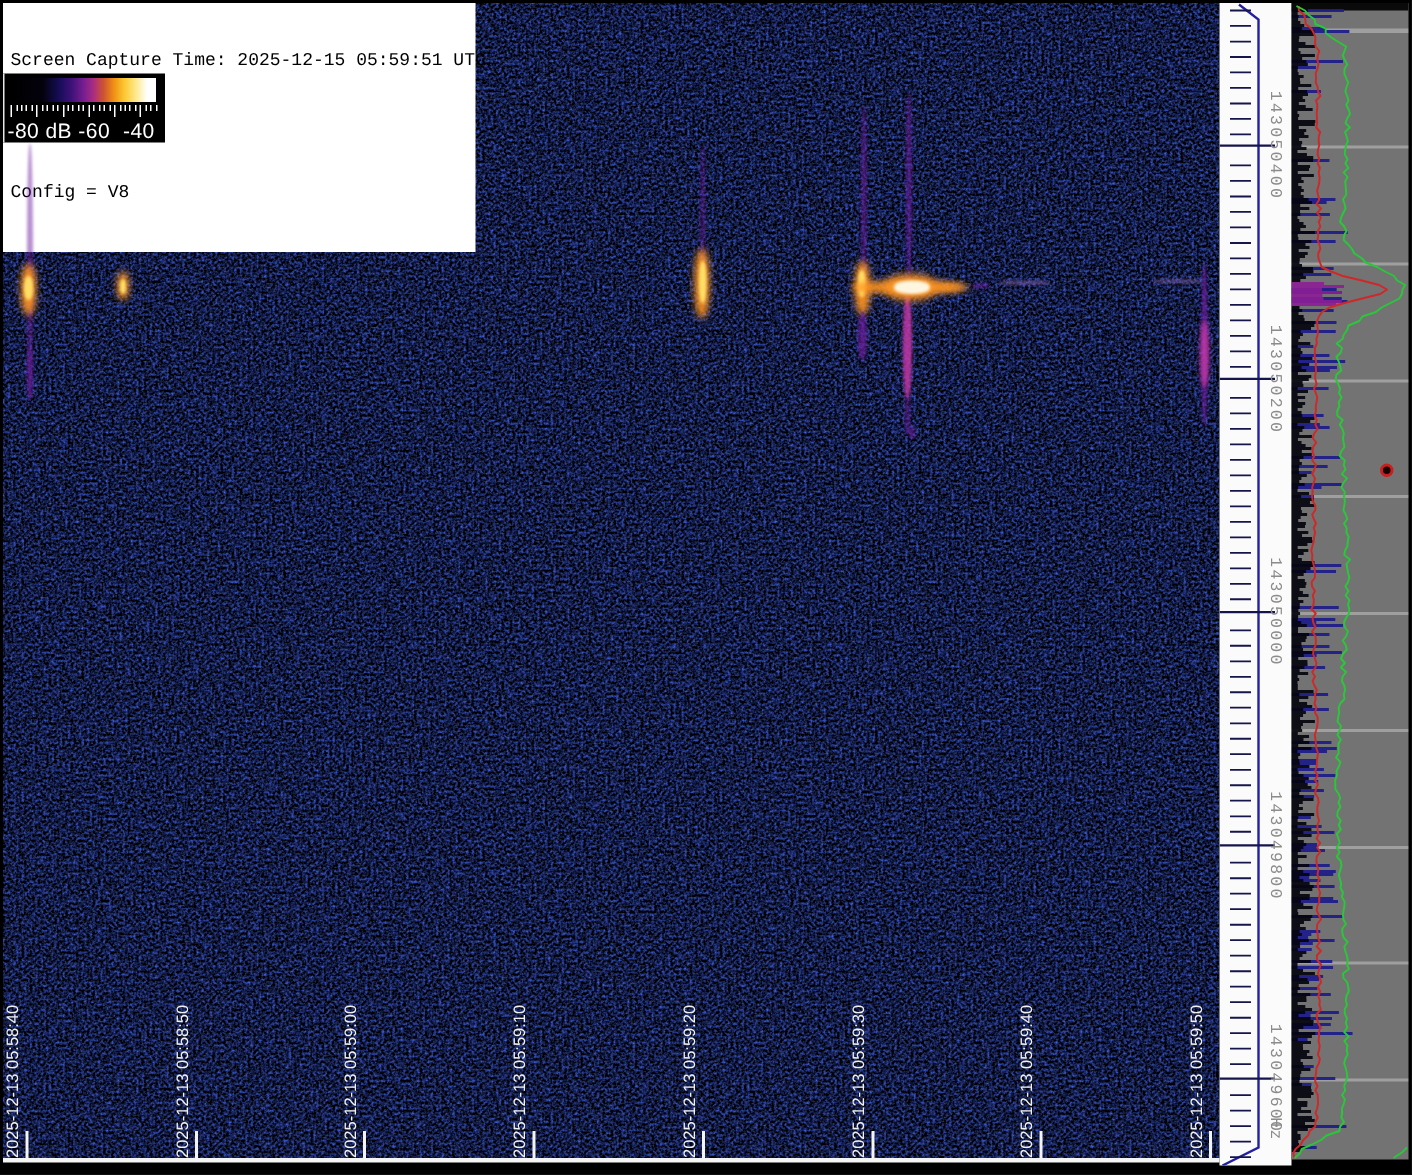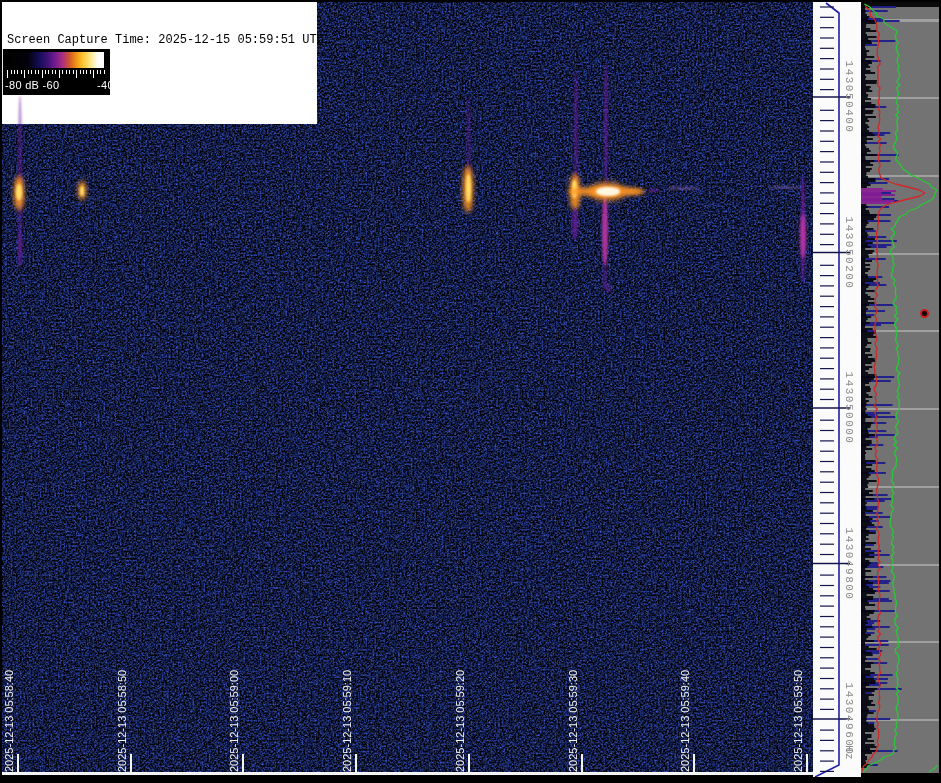--- a/index.html
+++ b/index.html
@@ -8,21 +8,21 @@
   #spg{position:absolute;left:2px;top:2px;width:811px;height:771px;background:#010105;overflow:hidden}
   #axis{position:absolute;left:813px;top:2px;width:48px;height:775px;background:#fbfbfb}
   #panel{position:absolute;left:861px;top:2px;width:78px;height:771px;background:#737373;overflow:hidden}
   #infobox{position:absolute;left:2px;top:2px;width:310px;background:#ffffff;color:#000;
            font:12px/14.6px "Liberation Mono",monospace;padding:2px 0 3px 5px;white-space:pre}
   #cbar{position:absolute;left:2px;top:49px;width:107px;height:46px;background:#000;
         border-left:1px solid #e8e8e8}
   #cbar .grad{position:absolute;left:4px;top:3px;width:97px;height:16px;
     background:linear-gradient(90deg,#000 0%,#03020c 22%,#150c55 33%,#3f1178 42%,#751d90 50%,
       #aa2c82 57%,#ce5430 64%,#ef9014 71%,#fcc62e 78%,#ffe88a 86%,#ffffff 94%)}
-  .cbar-label{position:absolute;top:30px;color:#fff;font-size:11px;letter-spacing:.3px}
+  .cbar-label{position:absolute;top:30px;color:#fff;font-size:14px;letter-spacing:.3px}
   .timelabel{position:absolute;color:#f2f2f2;font-size:11px;width:132px;height:13px;
              transform-origin:0 0;transform:rotate(-90deg);white-space:nowrap}
   .freqlabel{position:absolute;color:#8c8c8c;font:11px "Liberation Mono",monospace;
              writing-mode:vertical-rl;letter-spacing:1.5px;transform:translateY(-50%)}
   .feature{position:absolute;border-radius:45%}
   .gridline{position:absolute;left:0;width:100%;background:#9f9f9f}
   .tick-sm{position:absolute;background:#f4f4f4}
   #marker-dot{position:absolute;width:5px;height:5px;border-radius:50%;
               background:#140404;border:2px solid #c81e1e}
 </style>
@@ -147,26 +147,27 @@
         <path d="M0 186h21.7v2H0zM0 188h35.0v2H0zM0 190h20.3v2H0zM0 192h33.6v2H0zM0 194h20.6v2H0zM0 196h21.3v2H0zM0 198h33.5v2H0zM0 200h29.7v2H0z" fill="#8c1e96" opacity="0.9"></path>
         <polyline points="4.7,2 4.9,5 8.5,8 9.2,11 9.5,14 13.2,17 14.8,20 16.0,23 15.7,26 16.1,29 18.5,32 17.5,35 17.3,38 18.0,41 17.2,44 16.1,47 16.4,50 16.2,53 17.4,56 17.7,59 19.3,62 16.4,65 17.2,68 17.1,71 16.8,74 17.0,77 17.1,80 16.5,83 19.1,86 18.2,89 18.1,92 18.5,95 17.6,98 17.4,101 18.5,104 17.5,107 18.9,110 18.1,113 18.7,116 18.6,119 18.0,122 17.1,125 17.7,128 18.5,131 16.7,134 19.7,137 17.1,140 19.6,143 18.2,146 19.2,149 17.6,152 17.8,155 17.4,158 18.6,161 19.2,164 17.8,167 17.9,170 19.0,173 20.1,176 26.4,179 34.2,182 46.9,185 58.4,188 63.7,191 59.2,194 47.1,197 35.3,200 25.2,203 20.3,206 18.3,209 17.1,212 17.2,215 17.6,218 17.5,221 16.6,224 16.9,227 15.6,230 15.7,233 15.4,236 16.5,239 16.1,242 16.4,245 15.8,248 15.9,251 16.8,254 15.0,257 16.2,260 17.2,263 16.7,266 16.2,269 16.3,272 15.4,275 16.9,278 15.9,281 17.4,284 15.1,287 14.1,290 16.5,293 14.4,296 14.0,299 15.1,302 13.8,305 16.3,308 15.2,311 13.9,314 15.7,317 14.7,320 13.8,323 14.1,326 13.7,329 14.2,332 15.9,335 15.9,338 13.8,341 14.9,344 16.3,347 14.8,350 15.8,353 15.1,356 14.8,359 13.9,362 13.2,365 13.9,368 13.7,371 14.6,374 15.4,377 15.6,380 15.6,383 13.4,386 13.7,389 15.6,392 14.2,395 14.9,398 14.7,401 13.3,404 16.2,407 14.0,410 14.5,413 15.9,416 13.7,419 15.9,422 16.3,425 16.1,428 14.7,431 14.4,434 15.6,437 16.6,440 16.0,443 13.8,446 15.6,449 14.1,452 15.2,455 16.9,458 15.6,461 16.1,464 15.3,467 16.6,470 15.6,473 17.4,476 17.5,479 17.2,482 16.4,485 15.5,488 16.0,491 16.3,494 16.6,497 17.7,500 17.2,503 17.0,506 16.8,509 15.8,512 17.4,515 15.7,518 17.6,521 16.3,524 15.7,527 17.7,530 18.1,533 17.2,536 17.2,539 17.4,542 18.4,545 17.3,548 17.3,551 18.1,554 16.7,557 19.1,560 17.1,563 19.2,566 16.8,569 16.6,572 17.0,575 17.9,578 17.3,581 18.4,584 17.4,587 17.9,590 19.1,593 18.5,596 18.5,599 17.3,602 16.8,605 18.2,608 19.6,611 17.2,614 16.9,617 17.4,620 17.6,623 18.9,626 16.8,629 19.6,632 16.9,635 17.1,638 19.7,641 18.5,644 17.7,647 19.0,650 19.7,653 17.6,656 19.2,659 17.8,662 18.9,665 18.6,668 19.6,671 16.8,674 17.0,677 17.8,680 19.3,683 18.3,686 18.4,689 18.0,692 18.8,695 18.4,698 17.6,701 18.9,704 18.2,707 16.6,710 16.4,713 16.0,716 15.8,719 17.3,722 15.9,725 17.5,728 17.6,731 17.7,734 17.1,737 16.0,740 17.5,743 15.9,746 15.8,749 12.1,752 11.1,755 7.8,758 6.2,761 2.7,764 1.1,767 2.1,770" fill="none" stroke="#d02828" stroke-width="1.3" stroke-linejoin="round"></polyline>
         <polyline points="3.3,2 9.0,5 11.3,8 15.4,11 15.9,14 22.8,17 22.8,20 26.6,23 31.3,26 36.4,29 35.3,32 34.2,35 35.5,38 37.2,41 35.3,44 35.2,47 36.4,50 37.8,53 36.7,56 35.9,59 37.1,62 38.0,65 36.5,68 38.1,71 39.0,74 37.1,77 36.0,80 38.9,83 35.7,86 36.7,89 37.6,92 36.3,95 35.8,98 35.5,101 37.3,104 35.9,107 37.9,110 34.8,113 37.3,116 35.8,119 36.1,122 36.4,125 36.5,128 34.3,131 35.4,134 36.0,137 34.5,140 33.1,143 32.4,146 35.1,149 36.6,152 35.1,155 34.8,158 37.9,161 40.3,164 41.9,167 46.6,170 49.5,173 57.1,176 62.3,179 68.4,182 70.4,185 75.8,188 74.0,191 73.6,194 71.9,197 66.0,200 60.1,203 56.3,206 47.3,209 45.2,212 38.0,215 37.1,218 34.9,221 34.1,224 30.1,227 33.7,230 32.8,233 29.9,236 31.5,239 32.4,242 33.1,245 29.8,248 29.6,251 31.1,254 32.4,257 31.7,260 33.4,263 31.5,266 31.9,269 30.5,272 30.5,275 34.1,278 32.2,281 33.9,284 34.9,287 34.3,290 34.7,293 35.3,296 33.1,299 32.1,302 35.6,305 34.8,308 36.0,311 33.5,314 37.0,317 34.5,320 33.3,323 35.6,326 34.9,329 35.6,332 35.2,335 34.6,338 36.1,341 37.2,344 35.0,347 36.8,350 36.6,353 38.1,356 37.5,359 37.3,362 35.7,365 35.2,368 39.0,371 36.7,374 37.2,377 37.7,380 38.5,383 37.7,386 35.9,389 38.0,392 36.1,395 38.6,398 37.7,401 38.5,404 38.3,407 36.3,410 35.0,413 35.5,416 37.6,419 36.5,422 34.2,425 36.1,428 36.9,431 34.3,434 33.0,437 35.6,440 32.9,443 36.4,446 34.1,449 33.6,452 35.2,455 35.7,458 34.9,461 35.3,464 32.5,467 31.4,470 31.8,473 31.2,476 30.6,479 33.0,482 32.1,485 30.6,488 32.9,491 31.3,494 31.3,497 31.5,500 29.7,503 32.6,506 31.6,509 30.0,512 30.3,515 29.1,518 29.2,521 29.2,524 31.3,527 32.5,530 31.3,533 32.6,536 30.8,539 30.5,542 32.8,545 31.5,548 32.9,551 30.2,554 31.3,557 32.2,560 30.1,563 32.1,566 30.2,569 32.8,572 33.3,575 32.6,578 31.6,581 32.2,584 33.1,587 32.7,590 34.3,593 33.6,596 35.4,599 35.3,602 34.7,605 34.3,608 34.6,611 36.3,614 33.9,617 33.9,620 34.7,623 37.4,626 35.2,629 35.9,632 36.9,635 37.5,638 37.0,641 38.3,644 34.3,647 34.7,650 37.2,653 37.8,656 38.2,659 36.6,662 36.2,665 37.0,668 35.4,671 35.6,674 37.0,677 36.2,680 37.2,683 35.1,686 38.1,689 35.2,692 37.3,695 36.8,698 37.4,701 35.8,704 35.1,707 36.1,710 36.9,713 37.2,716 36.3,719 35.1,722 35.8,725 33.7,728 35.6,731 34.8,734 33.6,737 33.8,740 33.2,743 35.0,746 32.4,749 32.0,752 23.3,755 19.7,758 13.7,761 6.9,764 5.5,767 2.0,770" fill="none" stroke="#28c838" stroke-width="1.3" stroke-linejoin="round"></polyline>
         <polyline points="68,770 74,766 77,763" fill="none" stroke="#28c838" stroke-width="1.3"></polyline>
       </svg>
     </div>
 
   <div id="infobox">
     <div>Screen Capture Time: 2025-12-15 05:59:51 UTC</div>
     <div>143048017 Hz</div>
+    <div>Config = V8</div>
   </div>
 
   <div id="cbar">
     <div class="grad"></div>
     <span class="cbar-label" style="left:2px">-80 dB -60</span>
-    <span class="cbar-label" style="left:94px">-40</span>
+    <span class="cbar-label" style="left:79px">-40</span>
   <div class="tick-sm" style="left: 4px; top: 21px; width: 1px; height: 8px; background: rgb(255, 255, 255); position: absolute;"></div>
       <div class="tick-sm" style="left: 7.5px; top: 21px; width: 1px; height: 4px; background: rgb(255, 255, 255); position: absolute;"></div>
       <div class="tick-sm" style="left: 10.9px; top: 21px; width: 1px; height: 4px; background: rgb(255, 255, 255); position: absolute;"></div>
       <div class="tick-sm" style="left: 14.4px; top: 21px; width: 1px; height: 4px; background: rgb(255, 255, 255); position: absolute;"></div>
       <div class="tick-sm" style="left: 17.8px; top: 21px; width: 1px; height: 4px; background: rgb(255, 255, 255); position: absolute;"></div>
       <div class="tick-sm" style="left: 21.3px; top: 21px; width: 1px; height: 8px; background: rgb(255, 255, 255); position: absolute;"></div>
       <div class="tick-sm" style="left: 24.7px; top: 21px; width: 1px; height: 4px; background: rgb(255, 255, 255); position: absolute;"></div>
       <div class="tick-sm" style="left: 28.2px; top: 21px; width: 1px; height: 4px; background: rgb(255, 255, 255); position: absolute;"></div>
       <div class="tick-sm" style="left: 31.6px; top: 21px; width: 1px; height: 4px; background: rgb(255, 255, 255); position: absolute;"></div>
       <div class="tick-sm" style="left: 35px; top: 21px; width: 1px; height: 4px; background: rgb(255, 255, 255); position: absolute;"></div>

